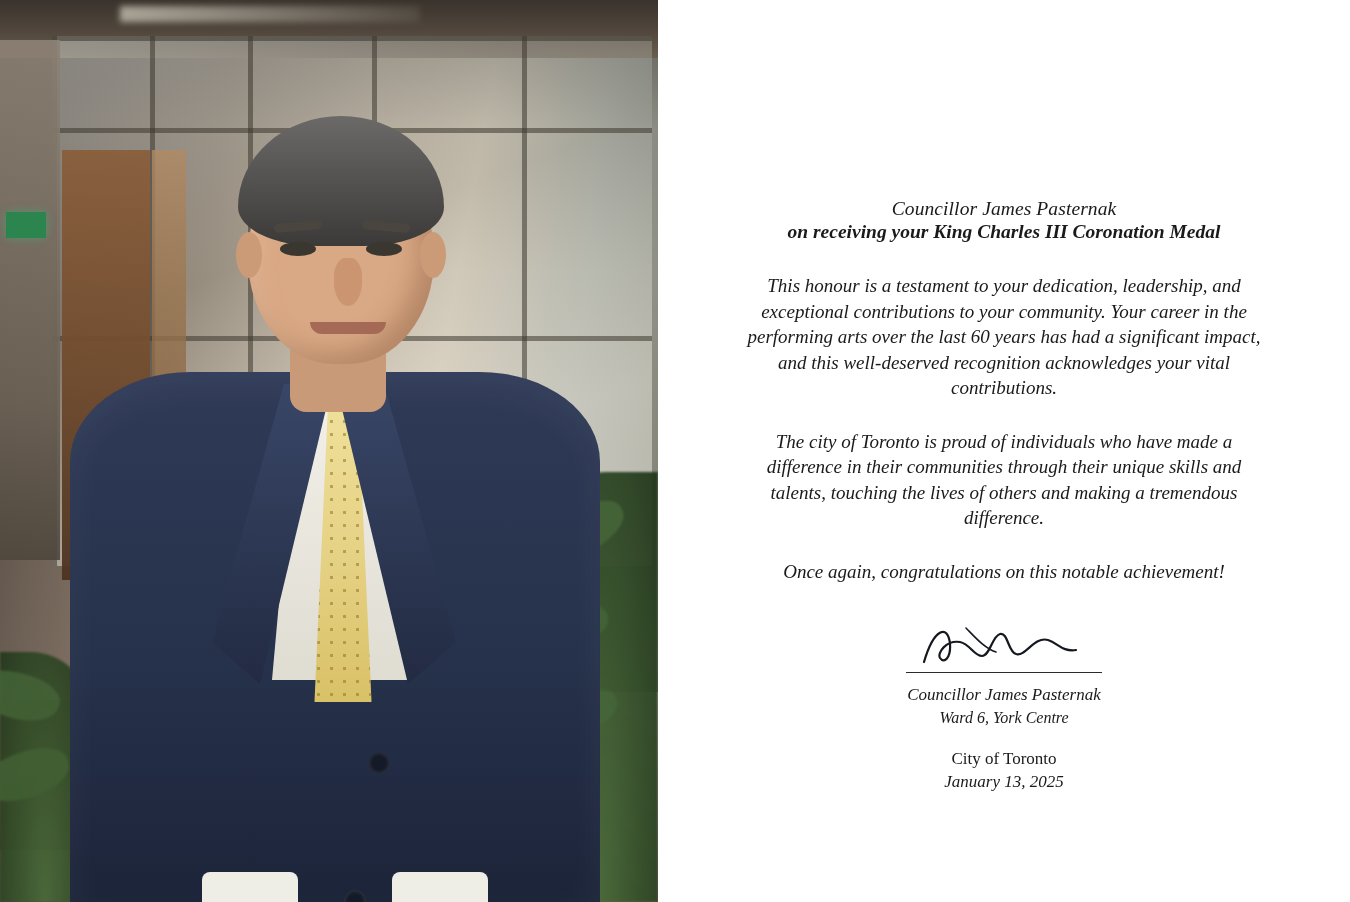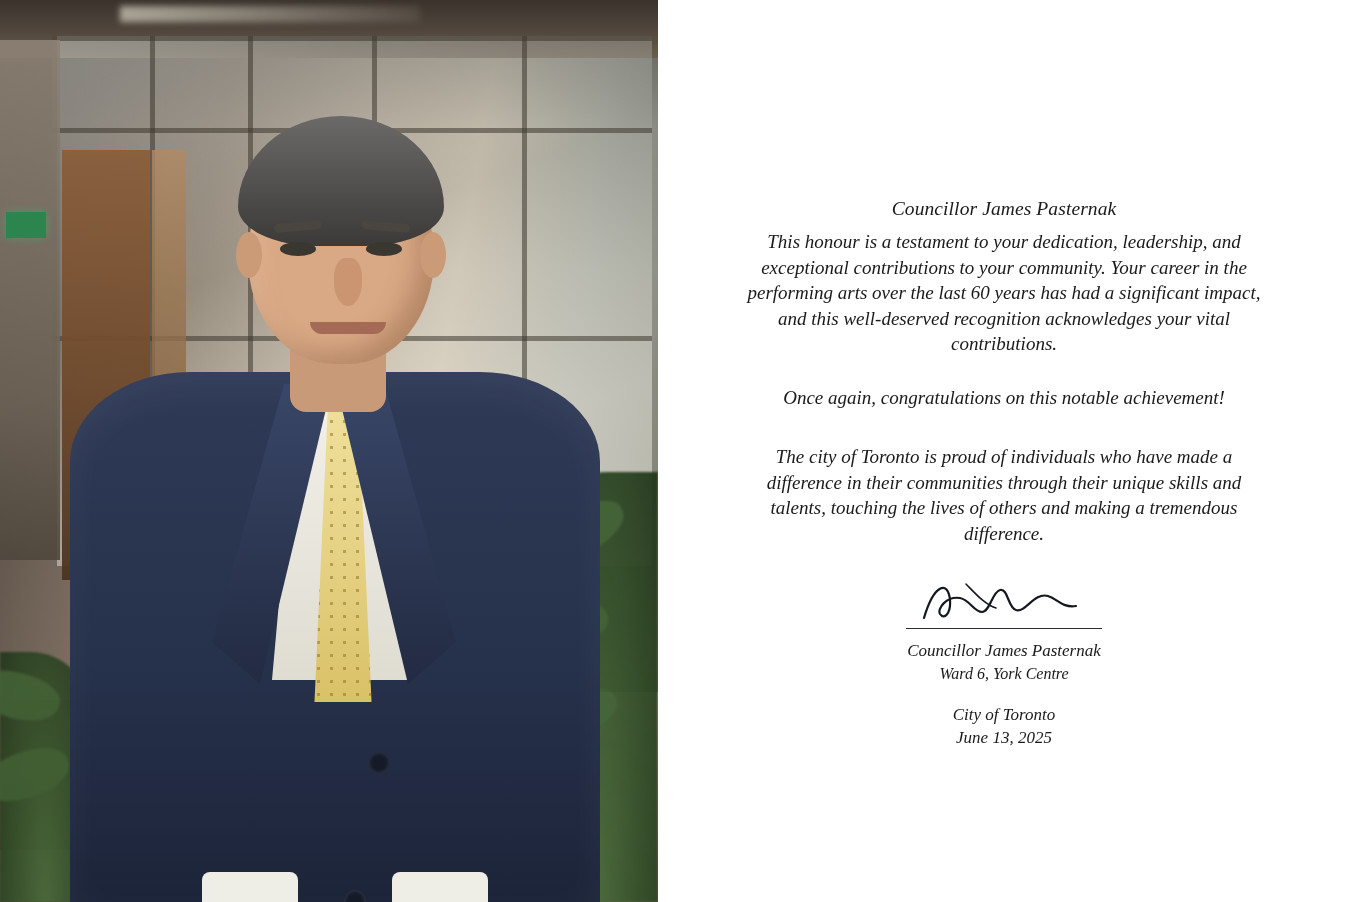--- a/index.html
+++ b/index.html
@@ -284,21 +284,20 @@
     font-style: italic;
     line-height: 23px;
   }
   .sig-ward {
     font-size: 16px;
     font-style: italic;
     line-height: 23px;
   }
   .sig-city {
     font-size: 17px;
-    font-style: italic;
     margin-top: 18px;
     line-height: 23px;
   }
   .sig-date {
     font-size: 17px;
     font-style: italic;
     line-height: 23px;
   }
 </style>
 </head>
@@ -360,33 +359,34 @@
       <div class="mouth"></div>
     </div>
   </div>
 
   <div class="cert-pane">
     <div class="cert-inner">
 
       <div class="line-intro">Councillor James Pasternak</div>
 
 
+      <div class="line-medal">on receiving your King Charles III Coronation Medal</div>
 
       <p class="para p1">This honour is a testament to your dedication, leadership, and exceptional contributions to your community. Your career in the performing arts over the last 60 years has had a significant impact, and this well-deserved recognition acknowledges your vital contributions.</p>
+      <p class="para p2">The city of Toronto is proud of individuals who have made a difference in their communities through their unique skills and talents, touching the lives of others and making a tremendous difference.</p>
       <p class="para p3">Once again, congratulations on this notable achievement!</p>
-      <p class="para p2">The city of Toronto is proud of individuals who have made a difference in their communities through their unique skills and talents, touching the lives of others and making a tremendous difference.</p>
 
       <div class="signature-block">
         <svg class="sig-svg" viewBox="0 0 200 52">
           <path d="M20 44 C30 10, 44 6, 46 26 C47 40, 40 46, 36 40 C33 35, 42 22, 56 24 C66 26, 70 38, 78 38 C86 38, 88 18, 96 16 C104 14, 104 34, 112 36 C122 39, 130 18, 144 22 C154 25, 158 34, 172 32" fill="none" stroke="#15181f" stroke-width="2.2" stroke-linecap="round"></path>
           <path d="M62 10 C70 18, 80 30, 92 34" fill="none" stroke="#15181f" stroke-width="1.6" stroke-linecap="round"></path>
         </svg>
         <div class="sig-rule"></div>
         <div class="sig-name">Councillor James Pasternak</div>
         <div class="sig-ward">Ward 6, York Centre</div>
         <div class="sig-city">City of Toronto</div>
-        <div class="sig-date">June 13, 2025</div>
+        <div class="sig-date">January 13, 2025</div>
       </div>
 
     </div>
   </div>
 
 </div>
 
 </body></html>

